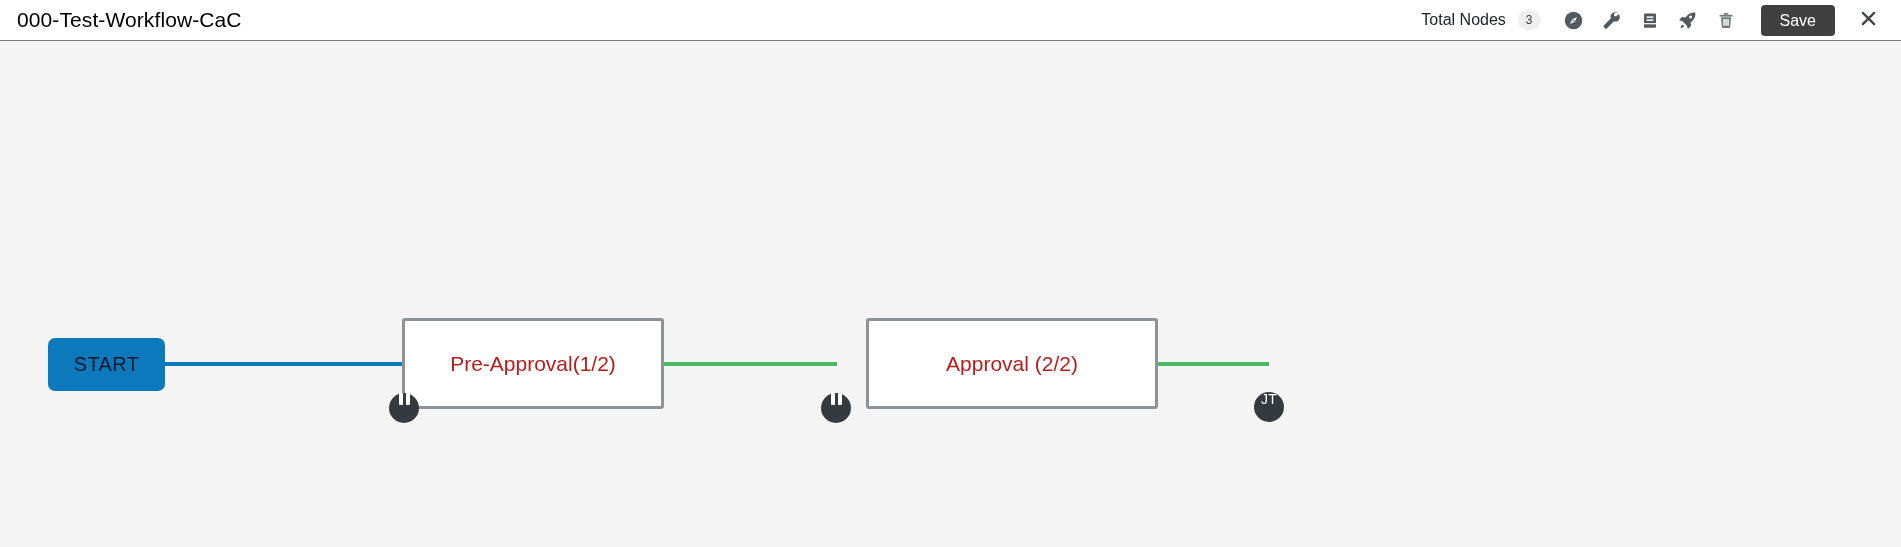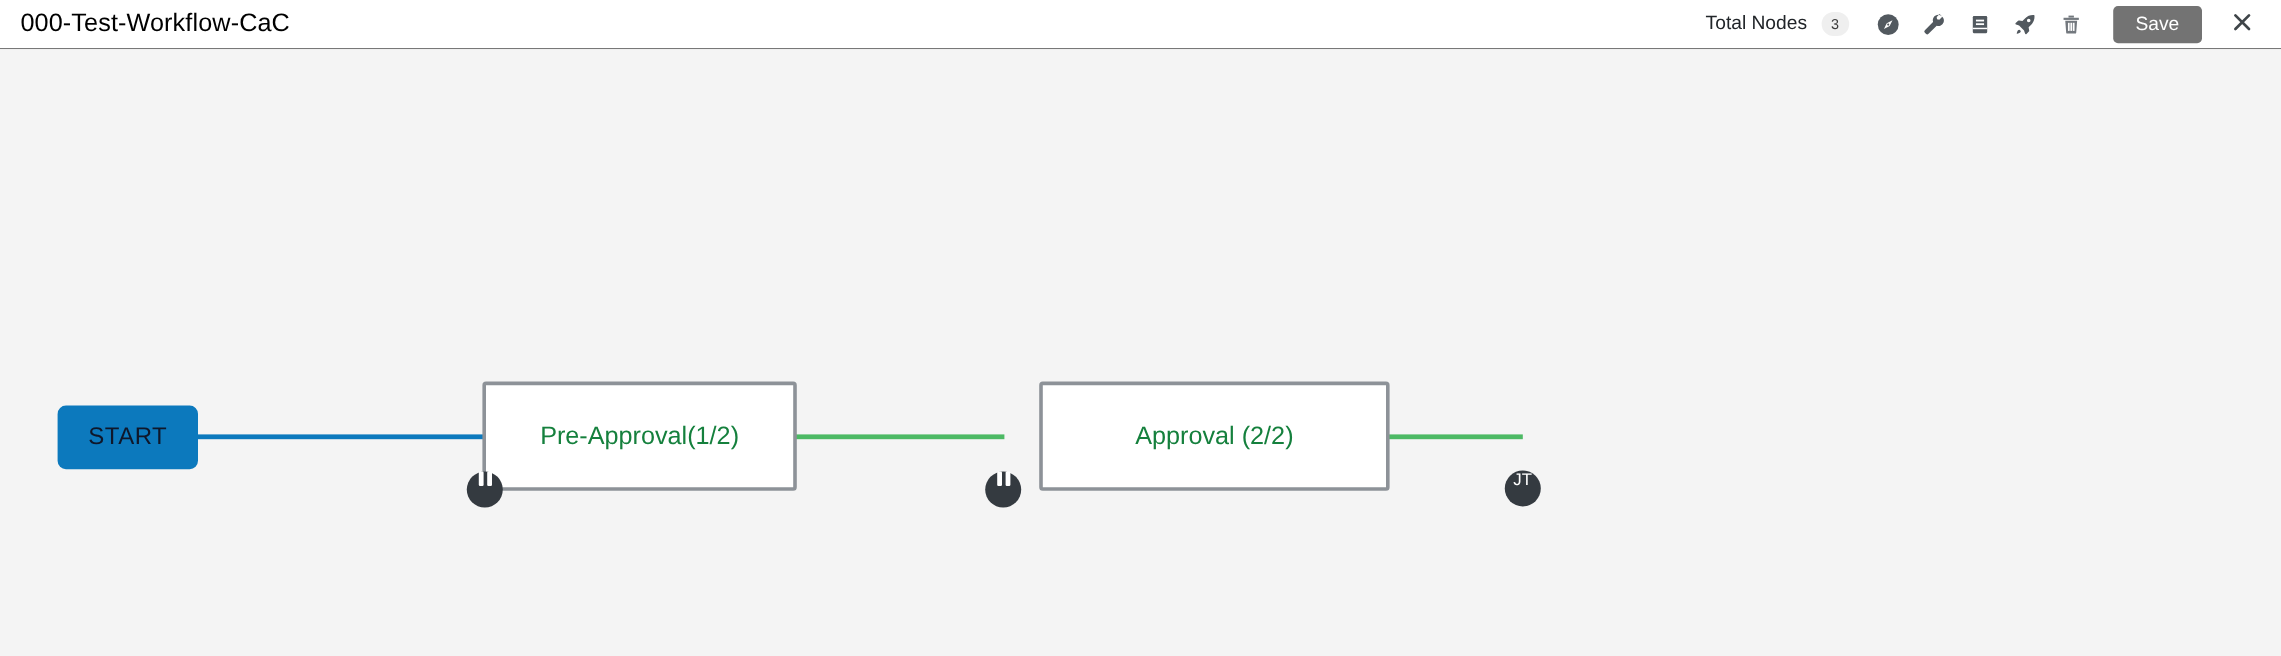--- a/index.html
+++ b/index.html
@@ -78,21 +78,21 @@
     align-items: center;
     justify-content: center;
     cursor: pointer;
     background: transparent;
     border: none;
     padding: 0;
   }
   .tool-btn svg { display: block; }
 
   .save-button {
-    background: #737373;
+    background: #404040;
     color: #ffffff;
     border: none;
     border-radius: 4px;
     font-family: "Liberation Sans", sans-serif;
     font-size: 16px;
     height: 31px;
     padding: 0 19px;
     margin-left: 16px;
     cursor: pointer;
     line-height: 31px;
@@ -140,21 +140,21 @@
     border-radius: 7px;
     color: #0f172a;
     font-size: 20px;
     letter-spacing: 0.4px;
   }
 
   .node-box {
     background: #ffffff;
     border: 3px solid #8d9298;
     border-radius: 3px;
-    color: #15803d;
+    color: #b91c1c;
     font-size: 21px;
   }
 
   .node-badge {
     position: absolute;
     width: 30px;
     height: 30px;
     border-radius: 50%;
     background: #343a40;
     display: flex;

